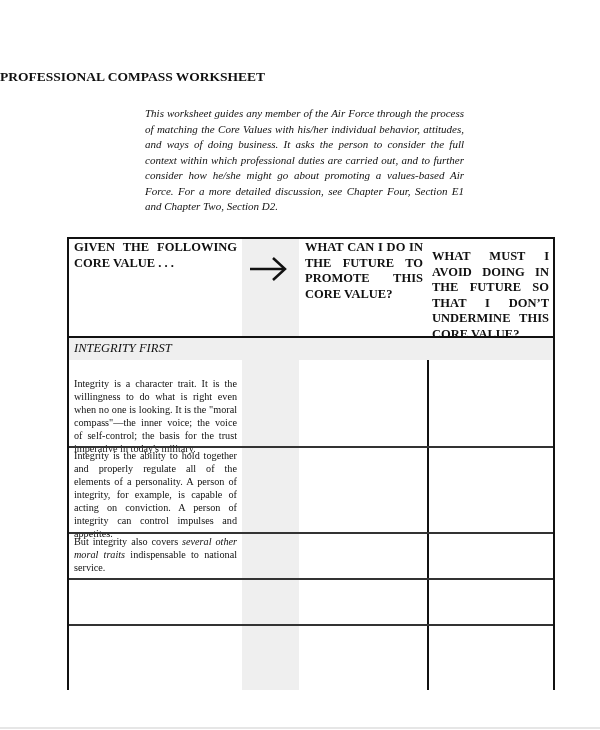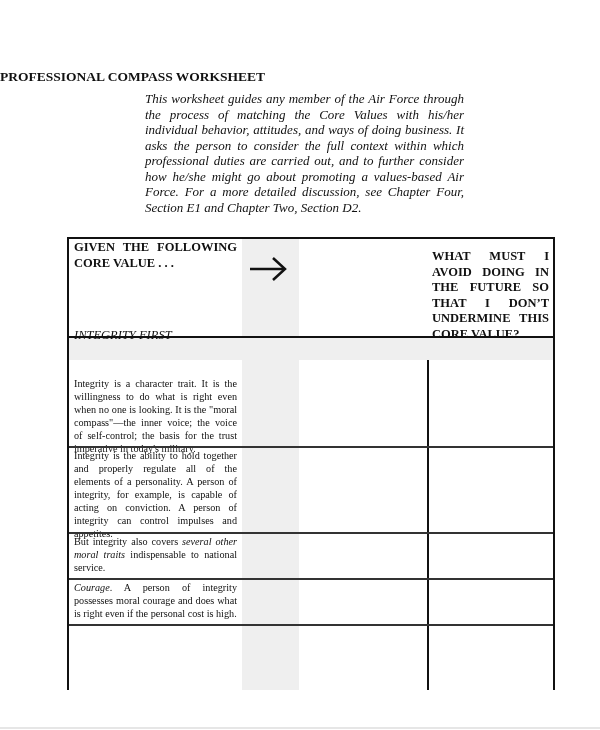--- a/index.html
+++ b/index.html
@@ -5,22 +5,22 @@
   html, body { margin: 0; padding: 0; }
   body {
     width: 600px; height: 730px; background: #ffffff; position: relative; overflow: hidden;
     font-family: "Liberation Serif", "DejaVu Serif", serif; color: #111;
   }
   .title {
     position: absolute; left: 0; width: 600px; top: 69px; 
     font-weight: bold; font-size: 13.5px; letter-spacing: 0px;
   }
   .intro {
-    position: absolute; left: 145px; width: 319px; top: 91px;
-    font-style: italic; font-size: 13px; line-height: 15.5px; text-align: justify;
+    position: absolute; left: 145px; width: 319px; top: 106px;
+    font-style: italic; font-size: 11px; line-height: 15.5px; text-align: justify;
   }
   .table {
     position: absolute; left: 67px; top: 237px; width: 488px; height: 453px;
   }
   .border-top { position: absolute; left: 0; top: 0; width: 488px; height: 2px; background: #111; }
   .border-left { position: absolute; left: 0; top: 0; width: 2px; height: 453px; background: #111; }
   .border-right { position: absolute; left: 486px; top: 0; width: 2px; height: 453px; background: #111; }
   .hdr-bottom { position: absolute; left: 0; top: 99px; width: 488px; height: 2px; background: #111; }
   .gray-col { position: absolute; left: 175px; top: 2px; width: 57px; height: 451px; background: #efefef; }
   .hdr-cell {
@@ -29,21 +29,21 @@
   .h1 { left: 7px; top: 3px; width: 163px; }
   .h3 { left: 238px; top: 3px; width: 118px; }
   .h4 { left: 365px; top: 3px; width: 117px; margin-top: 9px; }
   .arrow {
     position: absolute; left: 181px; top: 17px; width: 40px; height: 30px;
   }
   .section-band {
     position: absolute; left: 2px; top: 101px; width: 484px; height: 22px; background: #efefef;
   }
   .section-label {
-    position: absolute; left: 7px; top: 91px; font-style: italic; font-size: 12.5px;
+    position: absolute; left: 7px; top: 104px; font-style: italic; font-size: 12.5px;
   }
   .band-col1 { position: absolute; left: 2px; top: 123px; width: 173px; height: 330px; background: #fff; }
   .band-col34 { position: absolute; left: 232px; top: 123px; width: 254px; height: 330px; background: #fff; }
   .vline { position: absolute; left: 360px; top: 123px; width: 1.5px; height: 330px; background: #111; }
   .row-line { position: absolute; left: 2px; width: 484px; height: 1.5px; background: #333; }
   .row-text {
     position: absolute; left: 7px; width: 163px; font-size: 10.2px; line-height: 13px; text-align: justify;
   }
   .row-text i { font-style: italic; }
   .bottom-line { position: absolute; left: 0; top: 727px; width: 600px; height: 2px; background: #e6e6e6; }
@@ -58,38 +58,38 @@
   <div class="gray-col"></div>
   <div class="border-top"></div>
   <div class="border-left"></div>
   <div class="border-right"></div>
 
   <div class="hdr-cell h1">GIVEN THE FOLLOWING CORE VALUE . . .</div>
   <svg class="arrow" viewBox="0 0 40 30">
     <line x1="2" y1="15" x2="36" y2="15" stroke="#111" stroke-width="2.5"></line>
     <polyline points="25,4 37,15 25,26" fill="none" stroke="#111" stroke-width="2.5"></polyline>
   </svg>
+  <div class="hdr-cell h3">WHAT CAN I DO IN THE FUTURE TO PROMOTE THIS CORE VALUE?</div>
   <div class="hdr-cell h4">WHAT MUST I AVOID DOING IN THE FUTURE SO THAT I DON’T UNDERMINE THIS CORE VALUE?</div>
 
   <div class="hdr-bottom"></div>
 
   <div class="section-band"></div>
   <div class="section-label">INTEGRITY FIRST</div>
 
   <div class="band-col1"></div>
   <div class="band-col34"></div>
   <div class="vline"></div>
 
   <div class="row-text" style="top:140px;">Integrity is a character trait.  It is the willingness to do what is right even when no one is looking.  It is the "moral compass"—the inner voice; the voice of self-control; the basis for the trust imperative in today's military.</div>
   <div class="row-line" style="top:209px;"></div>
 
   <div class="row-text" style="top:212px;">Integrity is the ability to hold together and properly regulate all of the elements of a personality.  A person of integrity, for example, is capable of acting on conviction.  A person of integrity can control impulses and appetites.</div>
   <div class="row-line" style="top:295px;"></div>
 
   <div class="row-text" style="top:298px;"><span>But integrity also covers </span><i>several other moral traits</i><span> indispensable to national service.</span></div>
   <div class="row-line" style="top:341px;"></div>
 
-  <div class="row-text" style="top:344px;"><i>Courage</i><span>.    A person of integrity possesses moral courage and does what is right even if the personal cost is high.</span></div>
   <div class="row-line" style="top:387px;"></div>
 
 </div>
 
 <div class="bottom-line"></div>
 
 </body></html>

